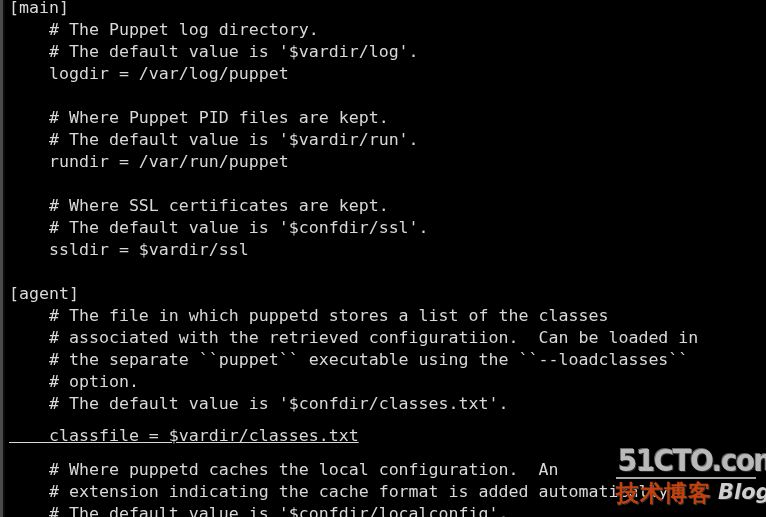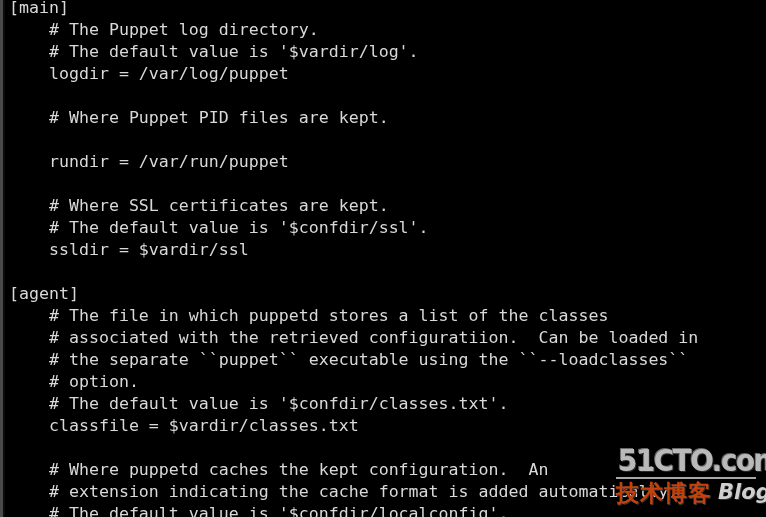--- a/index.html
+++ b/index.html
@@ -116,35 +116,36 @@
   <div id="left-gutter"></div>
   <div id="left-gutter-inner"></div>
 
   <div id="terminal">
       <div class="line" style="top: -3px;">[main]</div>
       <div class="line" style="top: 19px;">    # The Puppet log directory.</div>
       <div class="line" style="top: 41px;">    # The default value is '$vardir/log'.</div>
       <div class="line" style="top: 63px;">    logdir = /var/log/puppet</div>
       <div class="line" style="top: 85px;"></div>
       <div class="line" style="top: 107px;">    # Where Puppet PID files are kept.</div>
+      <div class="line" style="top: 129px;">    # The default value is '$vardir/run'.</div>
       <div class="line" style="top: 151px;">    rundir = /var/run/puppet</div>
       <div class="line" style="top: 173px;"></div>
       <div class="line" style="top: 195px;">    # Where SSL certificates are kept.</div>
       <div class="line" style="top: 239px;">    ssldir = $vardir/ssl</div>
       <div class="line" style="top: 217px;">    # The default value is '$confdir/ssl'.</div>
       <div class="line" style="top: 261px;"></div>
       <div class="line" style="top: 283px;">[agent]</div>
       <div class="line" style="top: 305px;">    # The file in which puppetd stores a list of the classes</div>
       <div class="line" style="top: 327px;">    # associated with the retrieved configuratiion.  Can be loaded in</div>
       <div class="line" style="top: 349px;">    # the separate ``puppet`` executable using the ``--loadclasses``</div>
       <div class="line" style="top: 371px;">    # option.</div>
       <div class="line" style="top: 393px;">    # The default value is '$confdir/classes.txt'.</div>
-      <div class="line" style="top: 415px;">    classfile = $vardir/classes.txt</div>
+      <div class="line" style="top: 425px; text-decoration: underline;">    classfile = $vardir/classes.txt</div>
       <div class="line" style="top: 437px;"></div>
-      <div class="line" style="top: 459px;">    # Where puppetd caches the kept configuration.  An</div>
+      <div class="line" style="top: 459px;">    # Where puppetd caches the local configuration.  An</div>
       <div class="line" style="top: 481px;">    # extension indicating the cache format is added automatically.</div>
       <div class="line" style="top: 503px;">    # The default value is '$confdir/localconfig'.</div>
     </div>
 
   <div id="watermark">
     <div class="wm-top">51CTO.com</div>
     <div class="wm-rule"></div>
     <div class="wm-cn">技术博客</div>
     <div class="wm-blog">Blog</div>
   </div>

